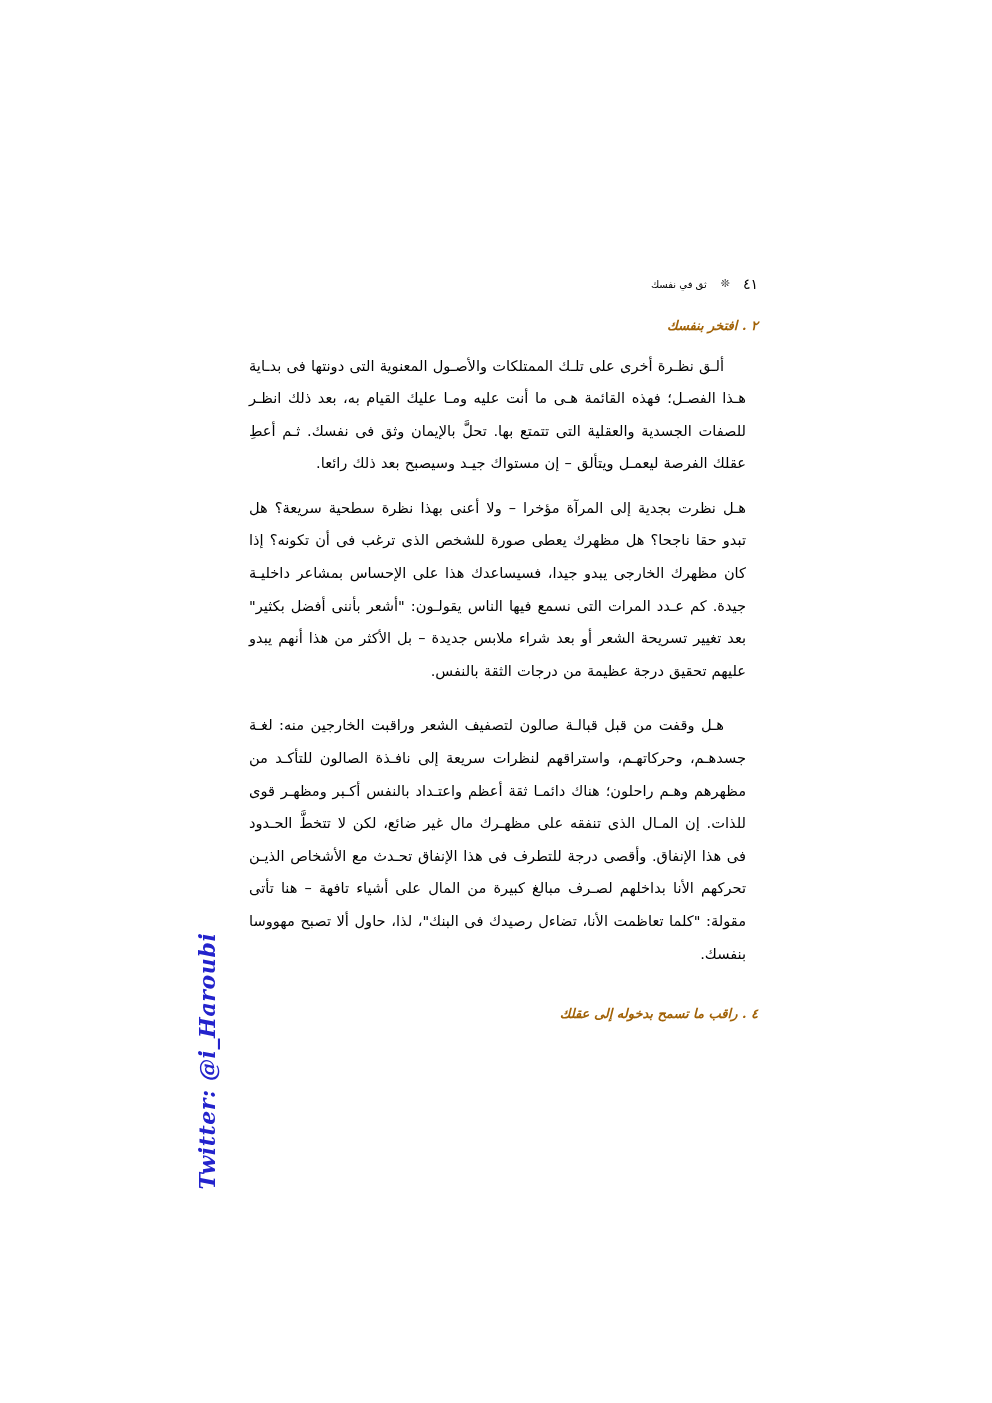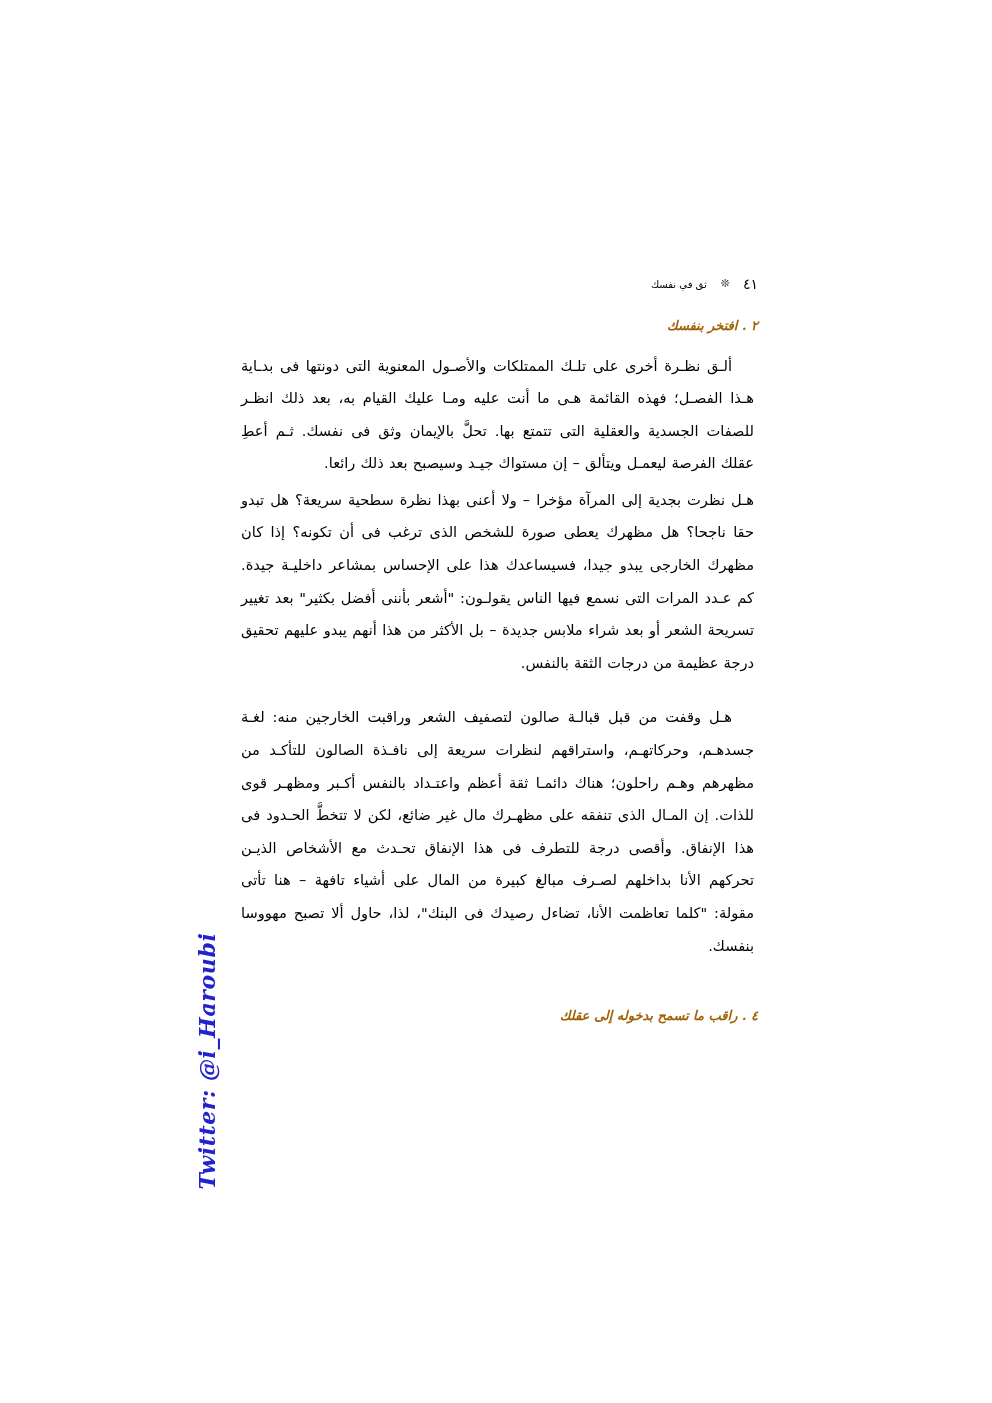--- a/index.html
+++ b/index.html
@@ -65,24 +65,24 @@
     font-style: italic;
     font-weight: bold;
     font-size: 13px;
     line-height: 1.5;
     text-align: right;
     letter-spacing: 0.5px;
     color: #a16207;
   }
   h2.sec-2 { margin-top: 6px; margin-bottom: 14px; }
   h2.sec-3 { margin-top: 32px; margin-bottom: 14px; }
-  h2.sec-4 { margin-top: 44px; margin-bottom: 14px; }
+  h2.sec-4 { margin-top: 34px; margin-bottom: 14px; }
 
   p.body-par {
-    margin: 4px;
+    margin: 12px;
     font-family: "DejaVu Sans", "Liberation Sans", sans-serif;
     font-size: 14.6px;
     line-height: 32.6px;
     text-align: justify;
     text-align-last: right;
     word-spacing: 0.5px;
     color: #000000;
   }
   p.par-indent {
     text-indent: 22px;

